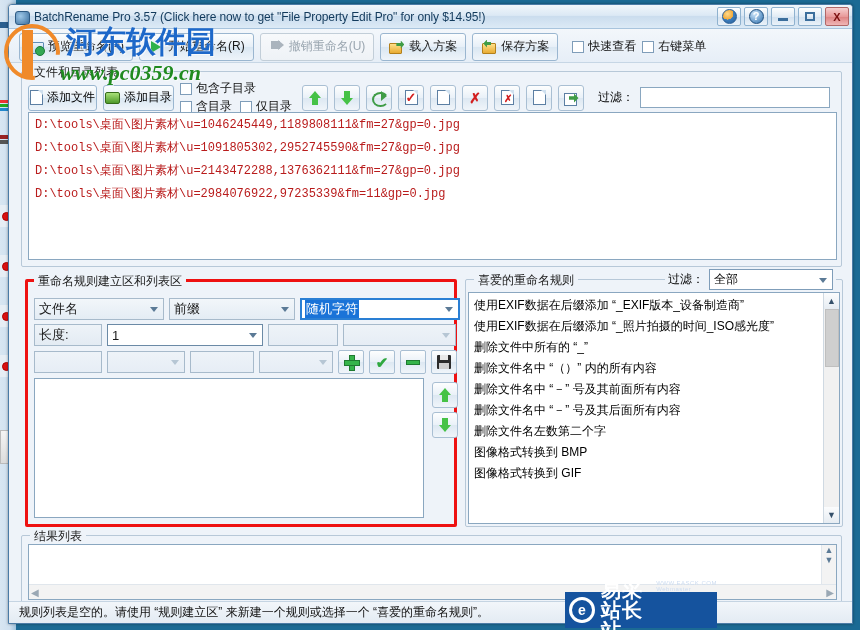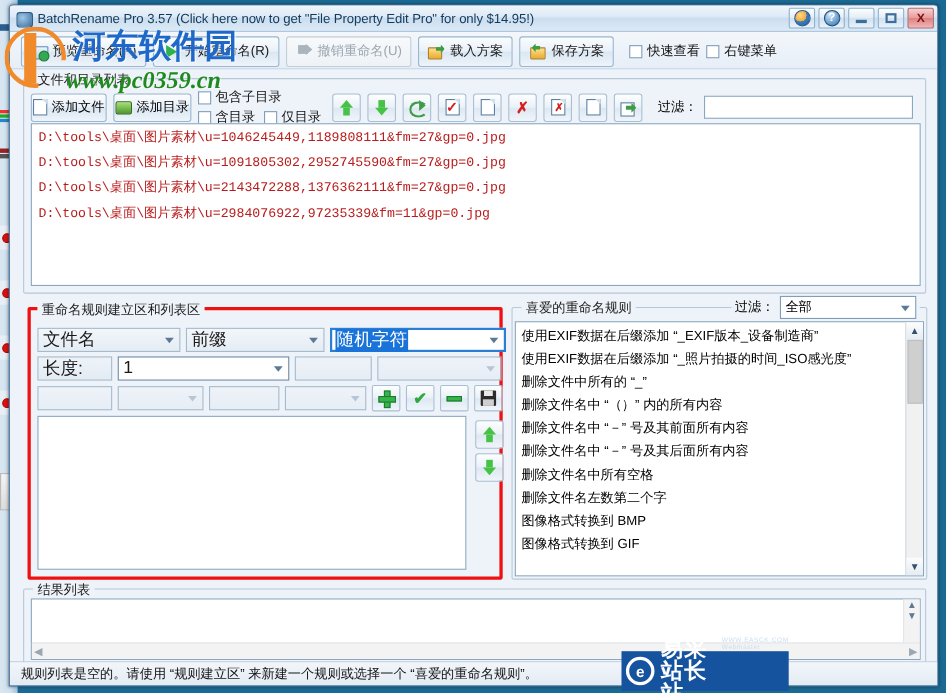--- a/index.html
+++ b/index.html
@@ -209,21 +209,21 @@
 
   
   #grp-rules {
     left: 16px; top: 274px; width: 432px; height: 248px;
     border: 3px solid #ee1111; border-radius:2px; background:#eef3f9;
   }
   #grp-rules .legend { background:#eef3f9; top:-9px; left:6px;}
   .rb-row { position:absolute; display:flex; gap:5px; align-items:center; }
   .fld {
     height: 22px; border:1px solid #a7bacb; background:linear-gradient(#f2f6fa,#e4ecf4);
-    display:flex; align-items:center; padding: 0 4px; font-size:16px; color:#1a1a1a;
+    display:flex; align-items:center; padding: 0 4px; font-size:13px; color:#1a1a1a;
     position:relative;
   }
   .fld.white { background:#fff; border-color:#7f9db9; }
   .fld.plain { background:linear-gradient(#eef3f8,#e3ebf3); }
   .fld.empty { background:linear-gradient(#eef3f8,#e6edf5); color:transparent; }
   .fld.sel { border:2px solid #2a7fd4; background:#fff; padding:0 3px; }
   .fld .selhl { background:#1a73d8; color:#fff; padding:0 1px; }
   .caret {
     position:absolute; right:5px; top:50%; margin-top:-2px;
     width:0;height:0;border-left:4px solid transparent;border-right:4px solid transparent;
@@ -567,21 +567,20 @@
       </div>
 
       <div class="fav-list">
         <div class="fav-items">
           <div class="fi">使用EXIF数据在后缀添加 “_EXIF版本_设备制造商”</div>
           <div class="fi">使用EXIF数据在后缀添加 “_照片拍摄的时间_ISO感光度”</div>
           <div class="fi">删除文件中所有的 “_”</div>
           <div class="fi">删除文件名中 “（）” 内的所有内容</div>
           <div class="fi">删除文件名中 “－” 号及其前面所有内容</div>
           <div class="fi">删除文件名中 “－” 号及其后面所有内容</div>
-          <div class="fi">删除文件名中所有空格</div>
           <div class="fi">删除文件名左数第二个字</div>
           <div class="fi">图像格式转换到 BMP</div>
           <div class="fi">图像格式转换到 GIF</div>
         </div>
         <div class="vscroll">
           <div class="sbtn">▲</div>
           <div class="vscroll-inner">
             <div class="thumb" style="top:0;left:1px;"></div>
           </div>
           <div class="sbtn">▼</div>

